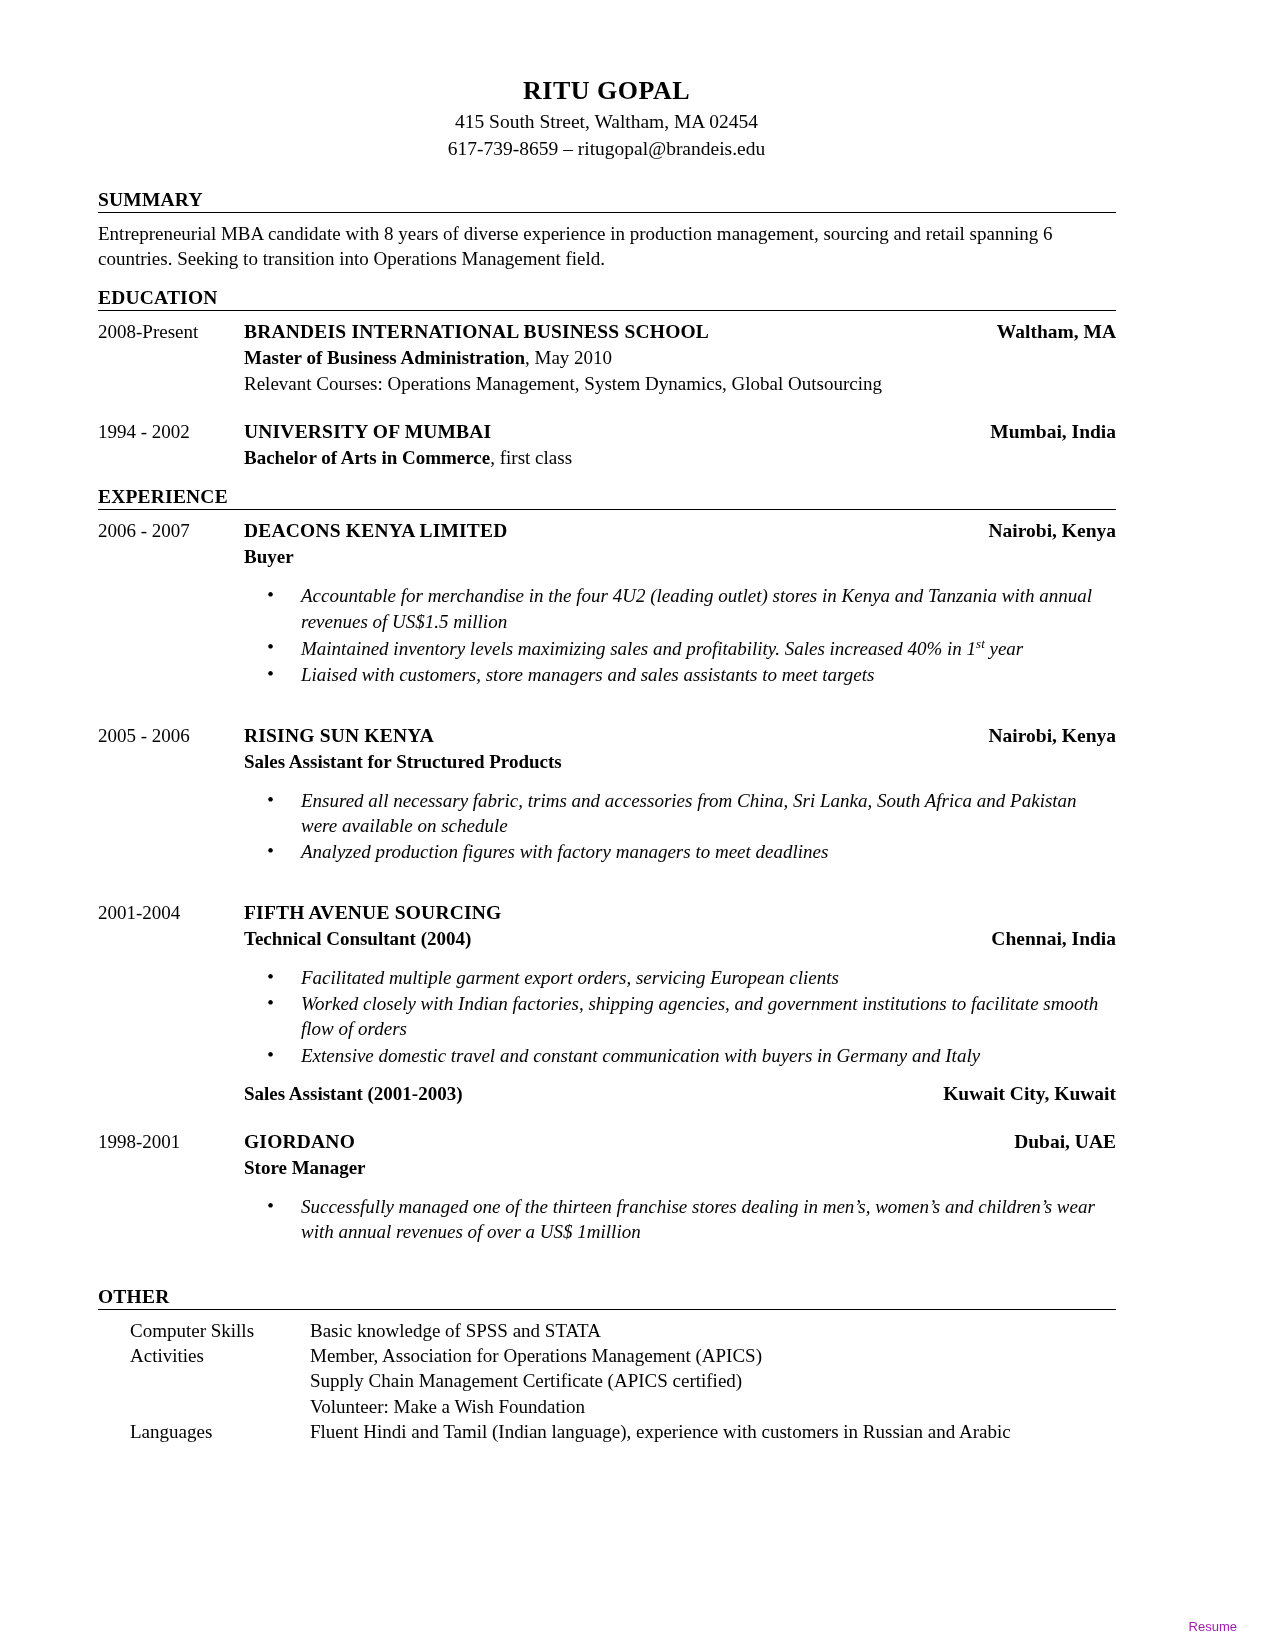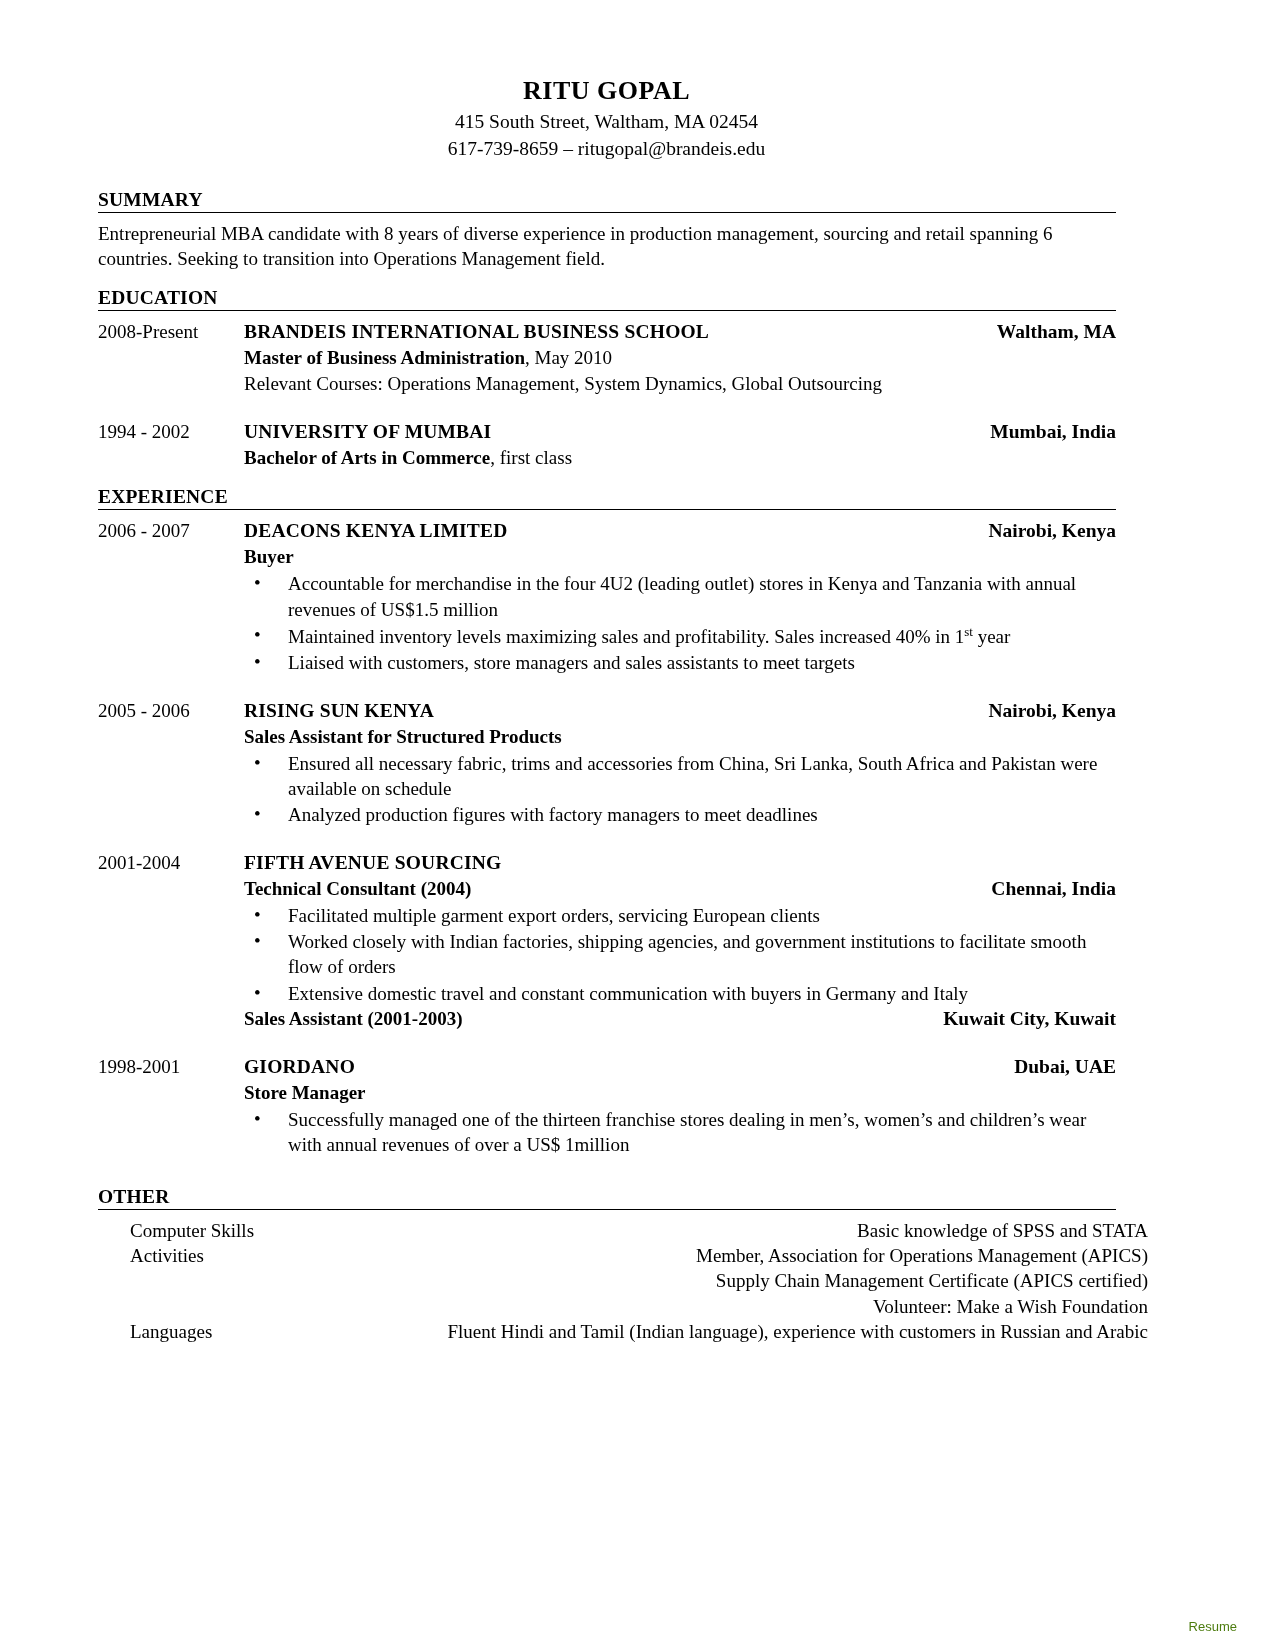--- a/index.html
+++ b/index.html
@@ -95,22 +95,23 @@
     font-size: 19px;
     line-height: 1.35;
   }
   .title-line {
     font-weight: bold;
     font-size: 19px;
     line-height: 1.38;
   }
   ul.bullets {
     list-style: none;
-    margin: 0;
+    margin: 13px;
     padding: 0;
+    font-style: italic;
   }
   ul.bullets li {
     position: relative;
     padding-left: 44px;
     font-size: 19px;
     line-height: 1.33;
     margin-top: 1px;
   }
   ul.bullets li::before {
     content: "\2022";
@@ -126,28 +127,28 @@
     margin-top: 3px;
     margin-left: 32px;
   }
   .other-table td {
     font-size: 19px;
     line-height: 1.33;
     vertical-align: top;
     padding: 0;
   }
   .other-table td.label { width: 176px; }
-  .other-table td.val { padding-left: 4px; text-align: right; }
+  .other-table td.val { padding-left: 4px; }
   .footer-tag {
     position: absolute;
     right: 38px;
     bottom: 16px;
     font-size: 13px;
     font-family: "Liberation Sans", sans-serif;
-    color: #4d7c0f;
+    color: #a21caf;
   }
 </style>
 </head>
 <body>
 
 <div class="page">
 
   <div class="header">
     <div class="name">RITU GOPAL</div>
     <div class="addr">415 South Street, Waltham, MA 02454</div>

